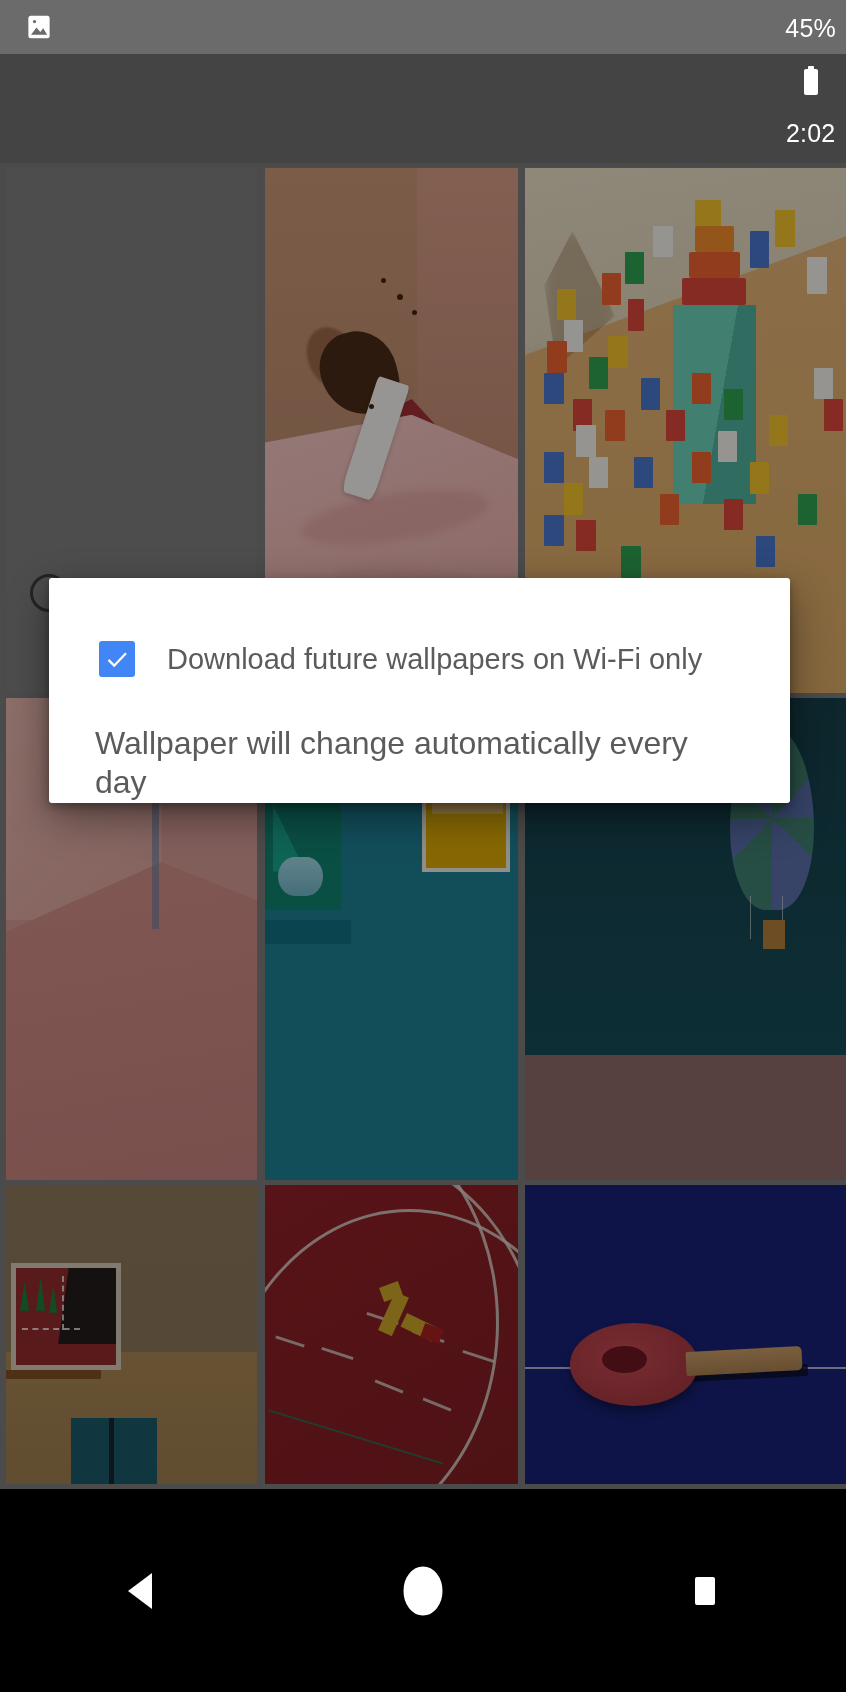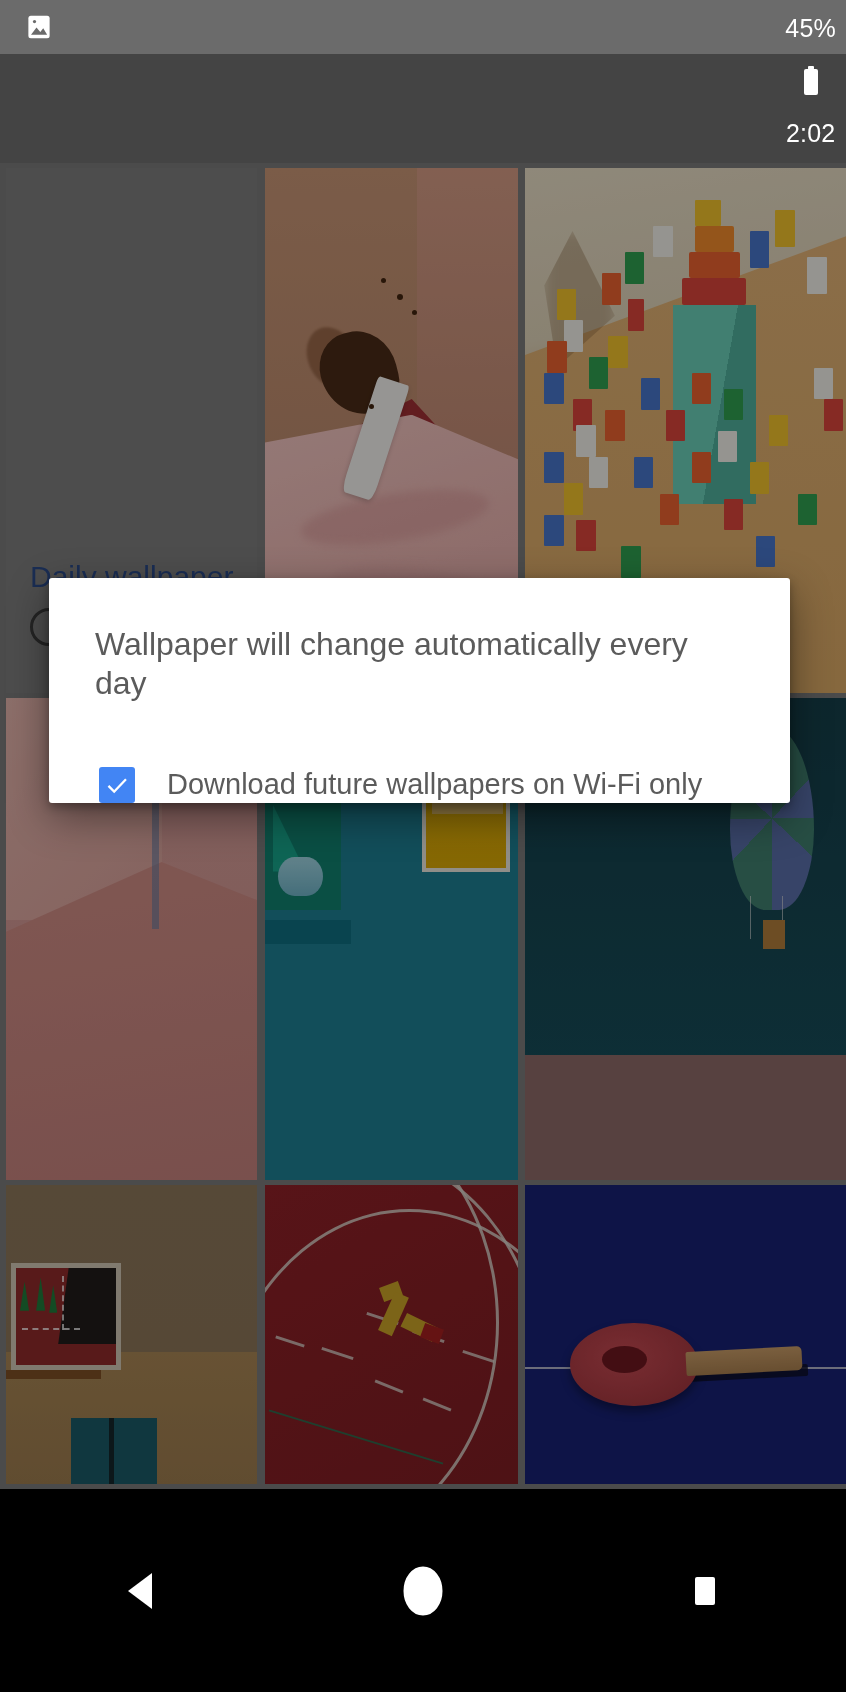--- a/index.html
+++ b/index.html
@@ -496,41 +496,40 @@
           <div class="pp-paddle"></div>
           <div class="pp-dot"></div>
           <div class="pp-handle"></div>
         </div>
       </div>
 
     </div>
   </div>
 
   <div id="daily-section">
-    <div id="daily-label">Daily wallpaper</div>
     <div id="daily-radio-row">
       <div class="radio"></div>
       <div></div>
     </div>
   </div>
 
   <div id="scrim"></div>
 
   <div id="dialog">
-
-    <div id="dialog-message">Wallpaper will change automatically every day</div>
 
     <div id="dialog-checkbox-row">
       <div id="checkbox">
         <svg width="28" height="28" viewBox="0 0 24 24">
           <path d="M9.6 16.2 5.4 12l-1.4 1.4 5.6 5.6L20.4 7.8 19 6.4z" fill="#ffffff"></path>
         </svg>
       </div>
       <div id="checkbox-label">Download future wallpapers on Wi-Fi only</div>
     </div>
+
+    <div id="dialog-message">Wallpaper will change automatically every day</div>
 
 
   </div>
 
   <div id="status-bar">
     <div id="status-left">
       <svg class="sb-icon" width="30" height="30" viewBox="0 0 24 24">
         <rect x="3.5" y="3" width="17" height="18" rx="2" fill="#ffffff"></rect>
         <path d="M5.6 18.2 10 12.3l3 3.6 2.4-2.9 3.1 5.2z" fill="#6b6b6b"></path>
         <circle cx="8.4" cy="7.6" r="1.3" fill="#6b6b6b"></circle>

